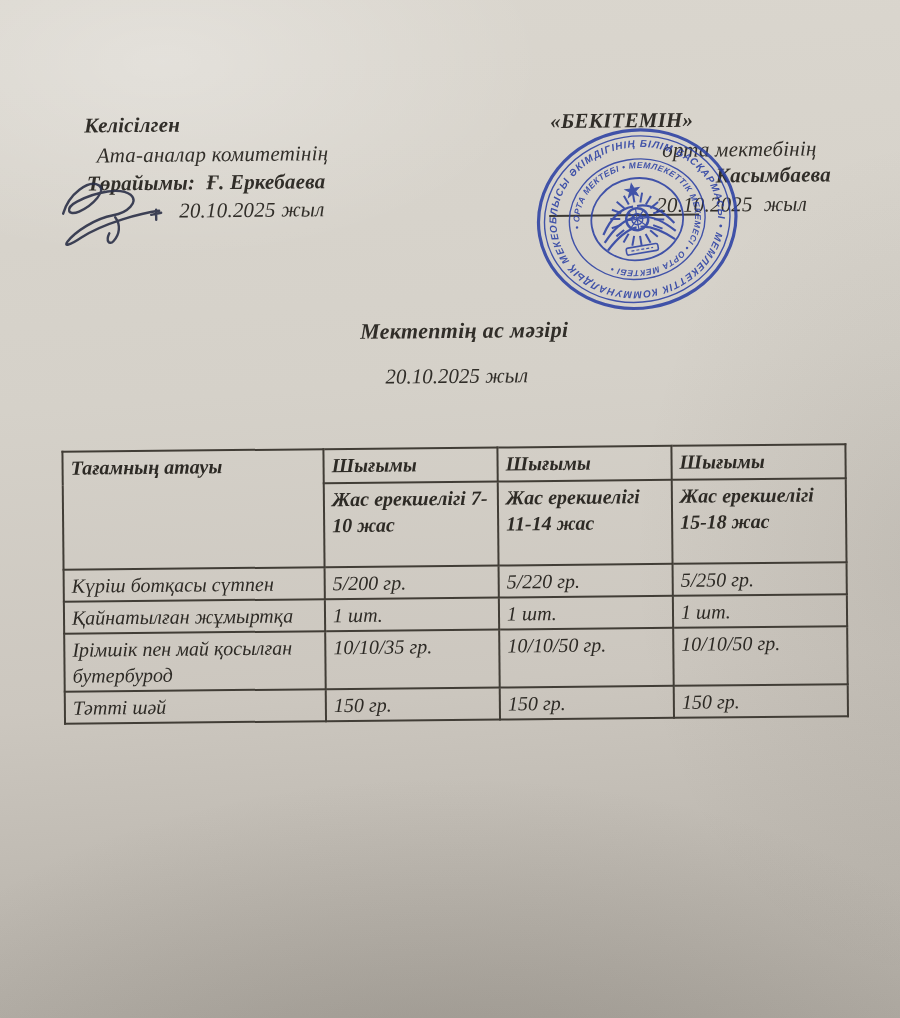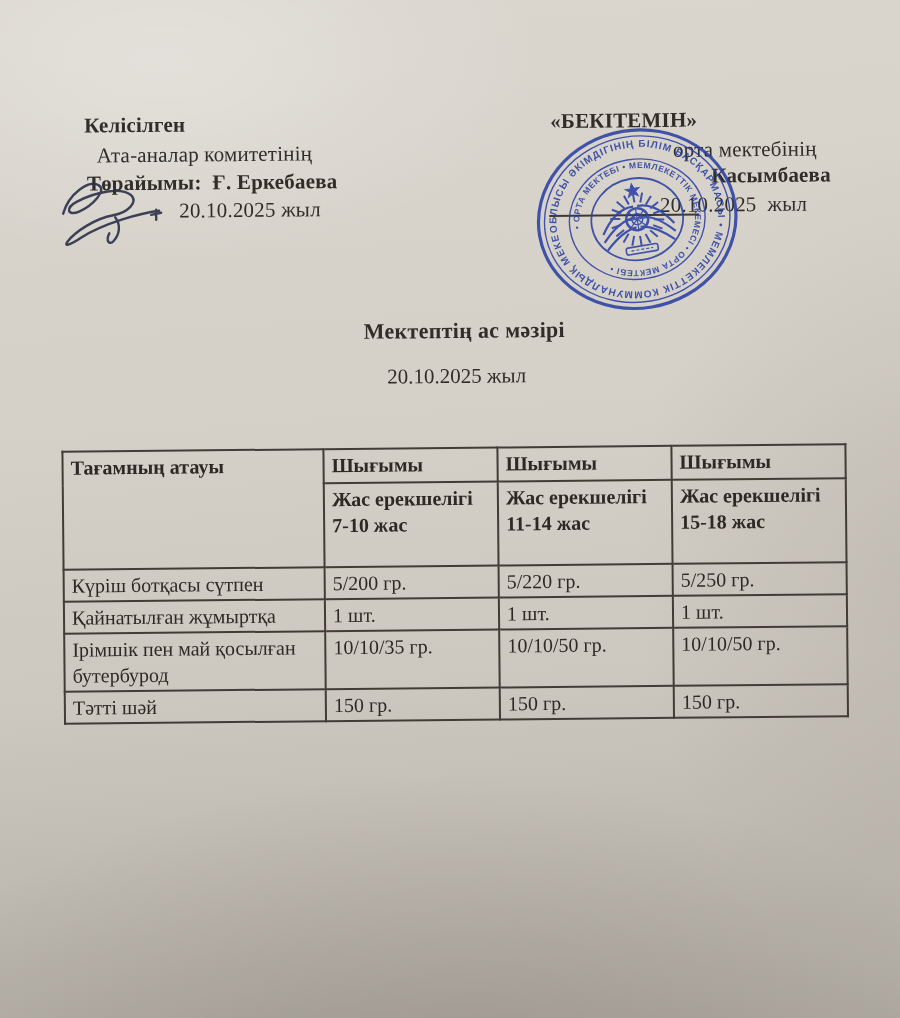--- a/index.html
+++ b/index.html
@@ -6,21 +6,21 @@
   body{
     width:900px;height:1018px;overflow:hidden;
     font-family:"Liberation Serif","DejaVu Serif",serif;
     background:
       radial-gradient(ellipse 620px 320px at 18% 6%, rgba(255,255,255,.28), transparent 62%),
       radial-gradient(ellipse 900px 520px at 50% 112%, rgba(62,56,48,.22), transparent 70%),
       radial-gradient(ellipse 420px 600px at 103% 55%, rgba(70,64,56,.10), transparent 70%),
       linear-gradient(176deg,#dad6ce 0%,#d5d1c9 38%,#ccc7bf 66%,#bab5ad 88%,#b1aca4 100%);
     color:#312e29;
   }
-  .sheet{position:relative;width:900px;height:1018px;}
+  .sheet{position:relative;width:900px;height:1018px;font-style:italic;}
   .content{position:absolute;inset:0;transform:rotate(-0.55deg);transform-origin:50% 50%;}
 
   .abs{position:absolute;white-space:pre;}
   .b{font-weight:bold;}
   .hdr{font-size:21px;letter-spacing:.2px;}
 
   
   .l1{left:88px; top:110px;}
   .l2{left:100px;top:140px;}
   .l3{left:90px; top:168px;}

